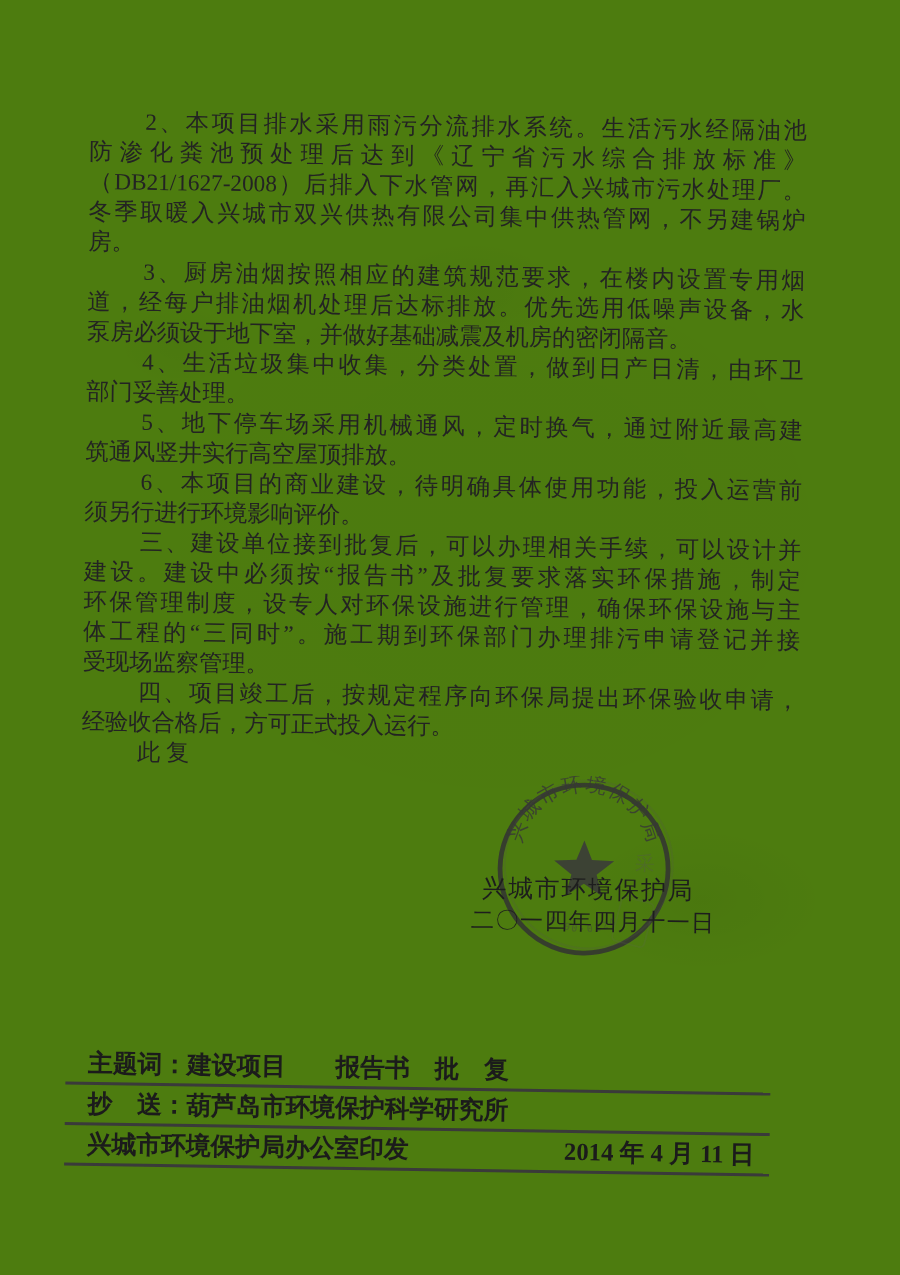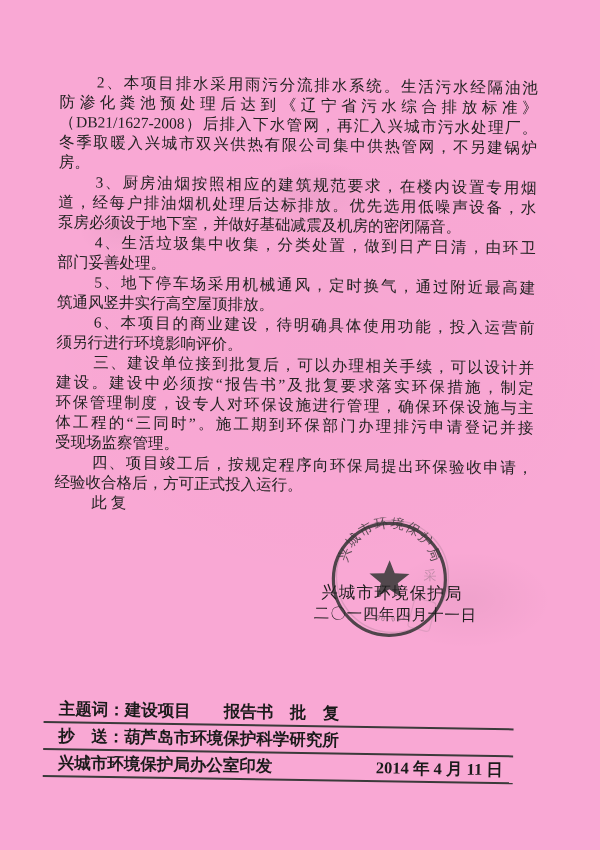--- a/index.html
+++ b/index.html
@@ -1,18 +1,18 @@
 <!DOCTYPE html>
 <html><head>
 <meta charset="utf-8">
 <style>
   html,body{margin:0;padding:0;}
   .page{
     position:relative;width:600px;height:850px;overflow:hidden;
-    background:#f9a8d4;
+    background:#4d7c0f;
     font-family:"Liberation Serif","DejaVu Serif",serif;
     color:#242424;
   }
   .page::before{
     content:"";position:absolute;inset:0;pointer-events:none;
     background:
       radial-gradient(90px 50px at 315px 195px, rgba(0,0,0,0.035), transparent 70%),
       radial-gradient(60px 40px at 120px 230px, rgba(0,0,0,0.03), transparent 70%),
       radial-gradient(120px 70px at 468px 600px, rgba(0,0,0,0.04), transparent 70%),
       radial-gradient(400px 320px at 55% 42%, rgba(0,0,0,0.012), transparent 80%);

